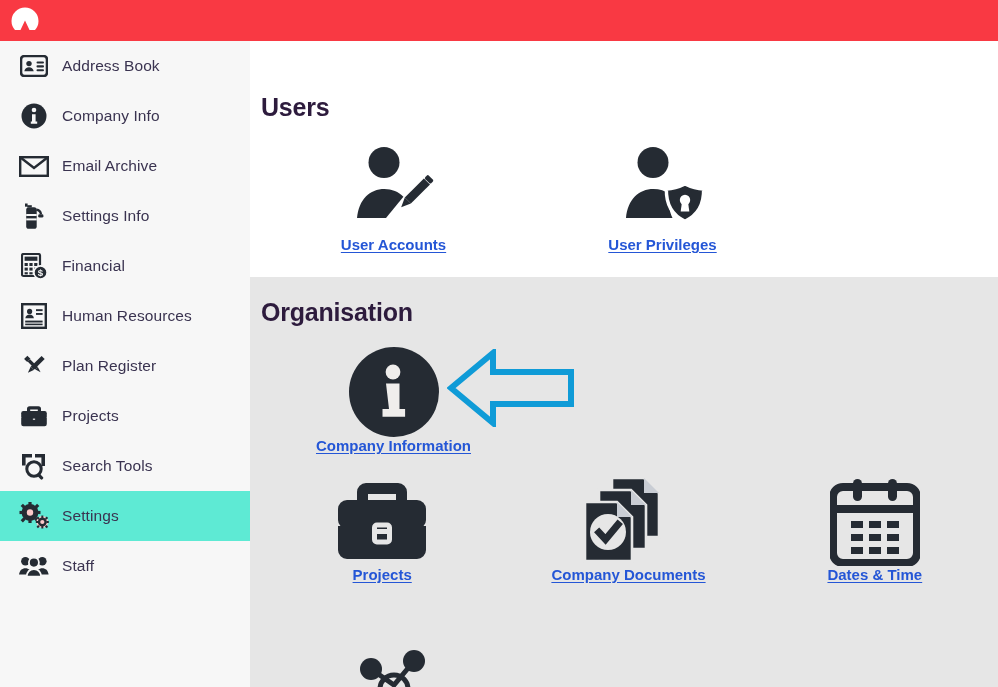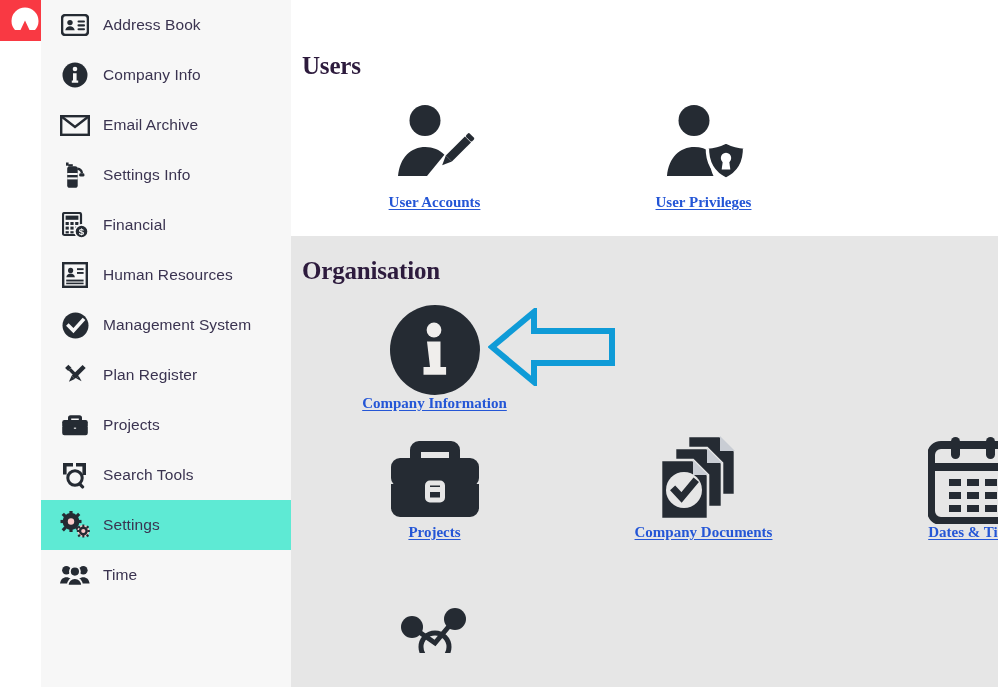--- a/index.html
+++ b/index.html
@@ -2,21 +2,21 @@
 <html><head>
 <meta charset="utf-8">
 <style>
   * { box-sizing: border-box; margin: 0; padding: 0; }
   html, body {
     width: 998px; height: 687px;
     font-family: "Liberation Sans", sans-serif;
     background: #ffffff;
     overflow: hidden;
   }
-  .app { position: relative; width: 998px; height: 687px; display: flex; flex-direction: row; }
+  .app { position: relative; width: 998px; height: 687px; display: flex; flex-direction: column; }
 
   
   .topbar {
     height: 41px; width: 100%;
     background: #f93943;
     display: flex; align-items: center;
     flex: 0 0 41px;
   }
   .brand-logo { margin-left: 10px; width: 30px; height: 30px; display: block; }
 
@@ -45,21 +45,21 @@
   .nav-icon svg { display: block; }
   .nav-label {
     margin-left: 11px;
     font-size: 15.5px;
     color: #3a3350;
     letter-spacing: .1px;
     white-space: nowrap;
   }
 
   
-  .main { flex: 1 1 auto; min-width: 0; overflow: hidden; position: relative; background: #4d7c0f; font-family: Liberation Serif, serif; }
+  .main { flex: 1 1 auto; min-width: 0; overflow: hidden; position: relative; background: #4d7c0f; }
   .section { padding: 0 0 0 0; }
   .section-users { background: #ffffff; height: 236px; position: relative; }
   .section-org { background: #e6e6e6; position: relative; height: 474px; }
   .section-title {
     font-size: 25px; font-weight: bold;
     color: #2d1b3d;
     padding-left: 11px;
     letter-spacing: -.2px;
   }
   .section-users .section-title { padding-top: 52px; }
@@ -191,29 +191,20 @@
             <path d="M4.3 15.2c.4-2.4 2.1-3.6 4.3-3.6s3.9 1.2 4.3 3.6z"></path>
             <rect x="15" y="6.2" width="6.6" height="1.9"></rect>
             <rect x="15" y="10" width="6.6" height="1.9"></rect>
             <rect x="4.2" y="17.6" width="17.4" height="1.9"></rect>
             <rect x="4.2" y="20.6" width="17.4" height="1.6"></rect>
           </svg>
         </span>
         <span class="nav-label">Human Resources</span>
       </div>
 
-      <div class="nav-item">
-        <span class="nav-icon">
-          <svg width="27" height="27" viewBox="0 0 27 27">
-            <circle cx="13.5" cy="13.5" r="13" fill="currentColor"></circle>
-            <path d="M6.6 13.8 L11.4 18.6 L20.8 8.2" fill="none" stroke="#f7f7f7" stroke-width="3.6" stroke-linecap="square"></path>
-          </svg>
-        </span>
-        <span class="nav-label">Management System</span>
-      </div>
 
       <div class="nav-item">
         <span class="nav-icon">
           <svg width="28" height="28" viewBox="0 0 28 28" fill="currentColor">
             <g transform="rotate(45 14 14)">
               <rect x="12.2" y="1.5" width="4.4" height="15.5"></rect>
               <path d="M12.2 17h4.4l-2.2 6z"></path>
             </g>
             <g transform="rotate(-45 14 14)">
               <rect x="12" y="2" width="4.6" height="4.4"></rect>
@@ -290,21 +281,21 @@
         <span class="nav-icon">
           <svg width="30" height="22" viewBox="0 0 30 22" fill="currentColor">
             <circle cx="6.4" cy="6.2" r="4.3"></circle>
             <path d="M0 19.6c.5-4.2 3.1-6.4 6.4-6.4s5.9 2.2 6.4 6.4z"></path>
             <circle cx="23.3" cy="6.2" r="4.3"></circle>
             <path d="M17 19.6c.5-4.2 3-6.4 6.3-6.4s5.8 2.2 6.3 6.4z"></path>
             <circle cx="14.9" cy="7.6" r="5" stroke="#f7f7f7" stroke-width="1.8"></circle>
             <path d="M7.6 21.6c.6-4.8 3.6-7.4 7.3-7.4s6.7 2.6 7.3 7.4z" stroke="#f7f7f7" stroke-width="1.8"></path>
           </svg>
         </span>
-        <span class="nav-label">Time</span>
+        <span class="nav-label">Staff</span>
       </div>
 
     </nav>
 
     <main class="main">
 
       <section class="section section-users">
         <h2 class="section-title">Users</h2>
 
         <div class="tile-row users-row">

